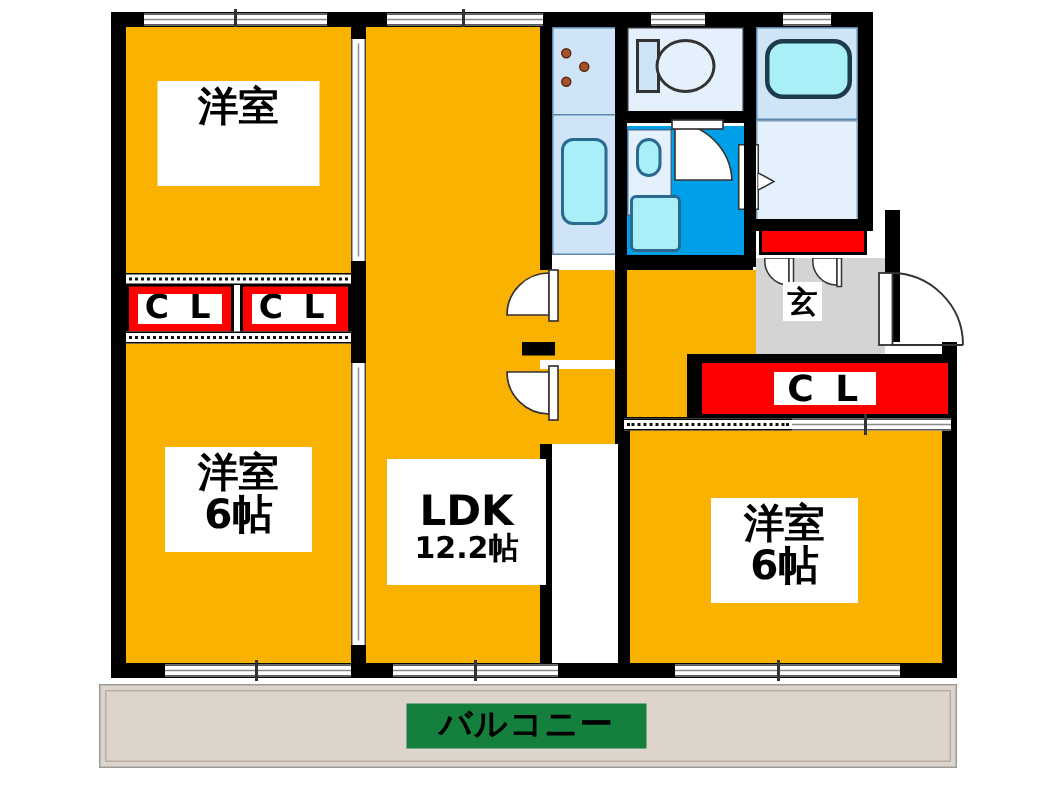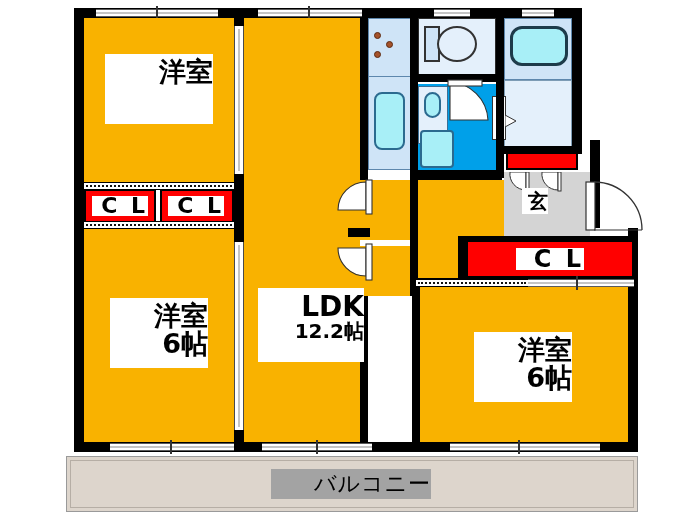--- a/index.html
+++ b/index.html
@@ -72,39 +72,39 @@
     content:"";
     position:absolute; top:3px; bottom:3px; left:50%;
     border-left: 1px solid #8d8d8d;
     transform: translateX(-50%);
   }
 
   
   .label {
     background: #ffffff;
     color: #000000;
-    text-align: right;
+    text-align: center;
     line-height: 1.04;
     font-weight: 700;
     white-space: nowrap;
     letter-spacing: 0px;
   }
   .lbl-room { font-size: 27px; }
   .lbl-room .sz { font-size: 27px; display:block; }
   .lbl-ldk { font-size: 28px; }
   .lbl-ldk .sz { font-size: 20px; display:block; }
   .lbl-cl {
     font-size: 22px;
     font-weight: 700;
     letter-spacing: 3px;
     background: #ffffff;
   }
   .lbl-gen { font-size: 20px; font-weight: 700; background:#ffffff; }
   .lbl-balcony {
-    font-size: 22px; font-weight: 400; background: #a3a3a3;
+    font-size: 22px; font-weight: 700; background: #15803d;
     letter-spacing: 1px;
   }
   .sink-basin {
     background:#a8eff7;
     border: 2px solid #2b6a8f;
     border-radius: 8px;
   }
   .burner {
     background:#a5522a;
     border:1px solid #5c2a12;
@@ -316,21 +316,21 @@
 
   <div class="abs label lbl-room" style="left:105px; top:54px; width:108px; height:70px; padding-top:4px;">
     <span>洋室</span>
   </div>
 
   <div class="abs label lbl-room" style="left:110px; top:298px; width:98px; height:70px; padding-top:4px;">
     <span>洋室</span>
     <span class="sz">6帖</span>
   </div>
 
-  <div class="abs label lbl-ldk" style="left:258px; top:288px; width:106px; height:74px; padding-top:4px;">
+  <div class="abs label lbl-ldk" style="left:258px; top:306px; width:106px; height:84px; padding-top:20px;">
     <span>LDK</span>
     <span class="sz">12.2帖</span>
   </div>
 
   <div class="abs label lbl-room" style="left:474px; top:332px; width:98px; height:70px; padding-top:4px;">
     <span>洋室</span>
     <span class="sz">6帖</span>
   </div>
 
 </div>

